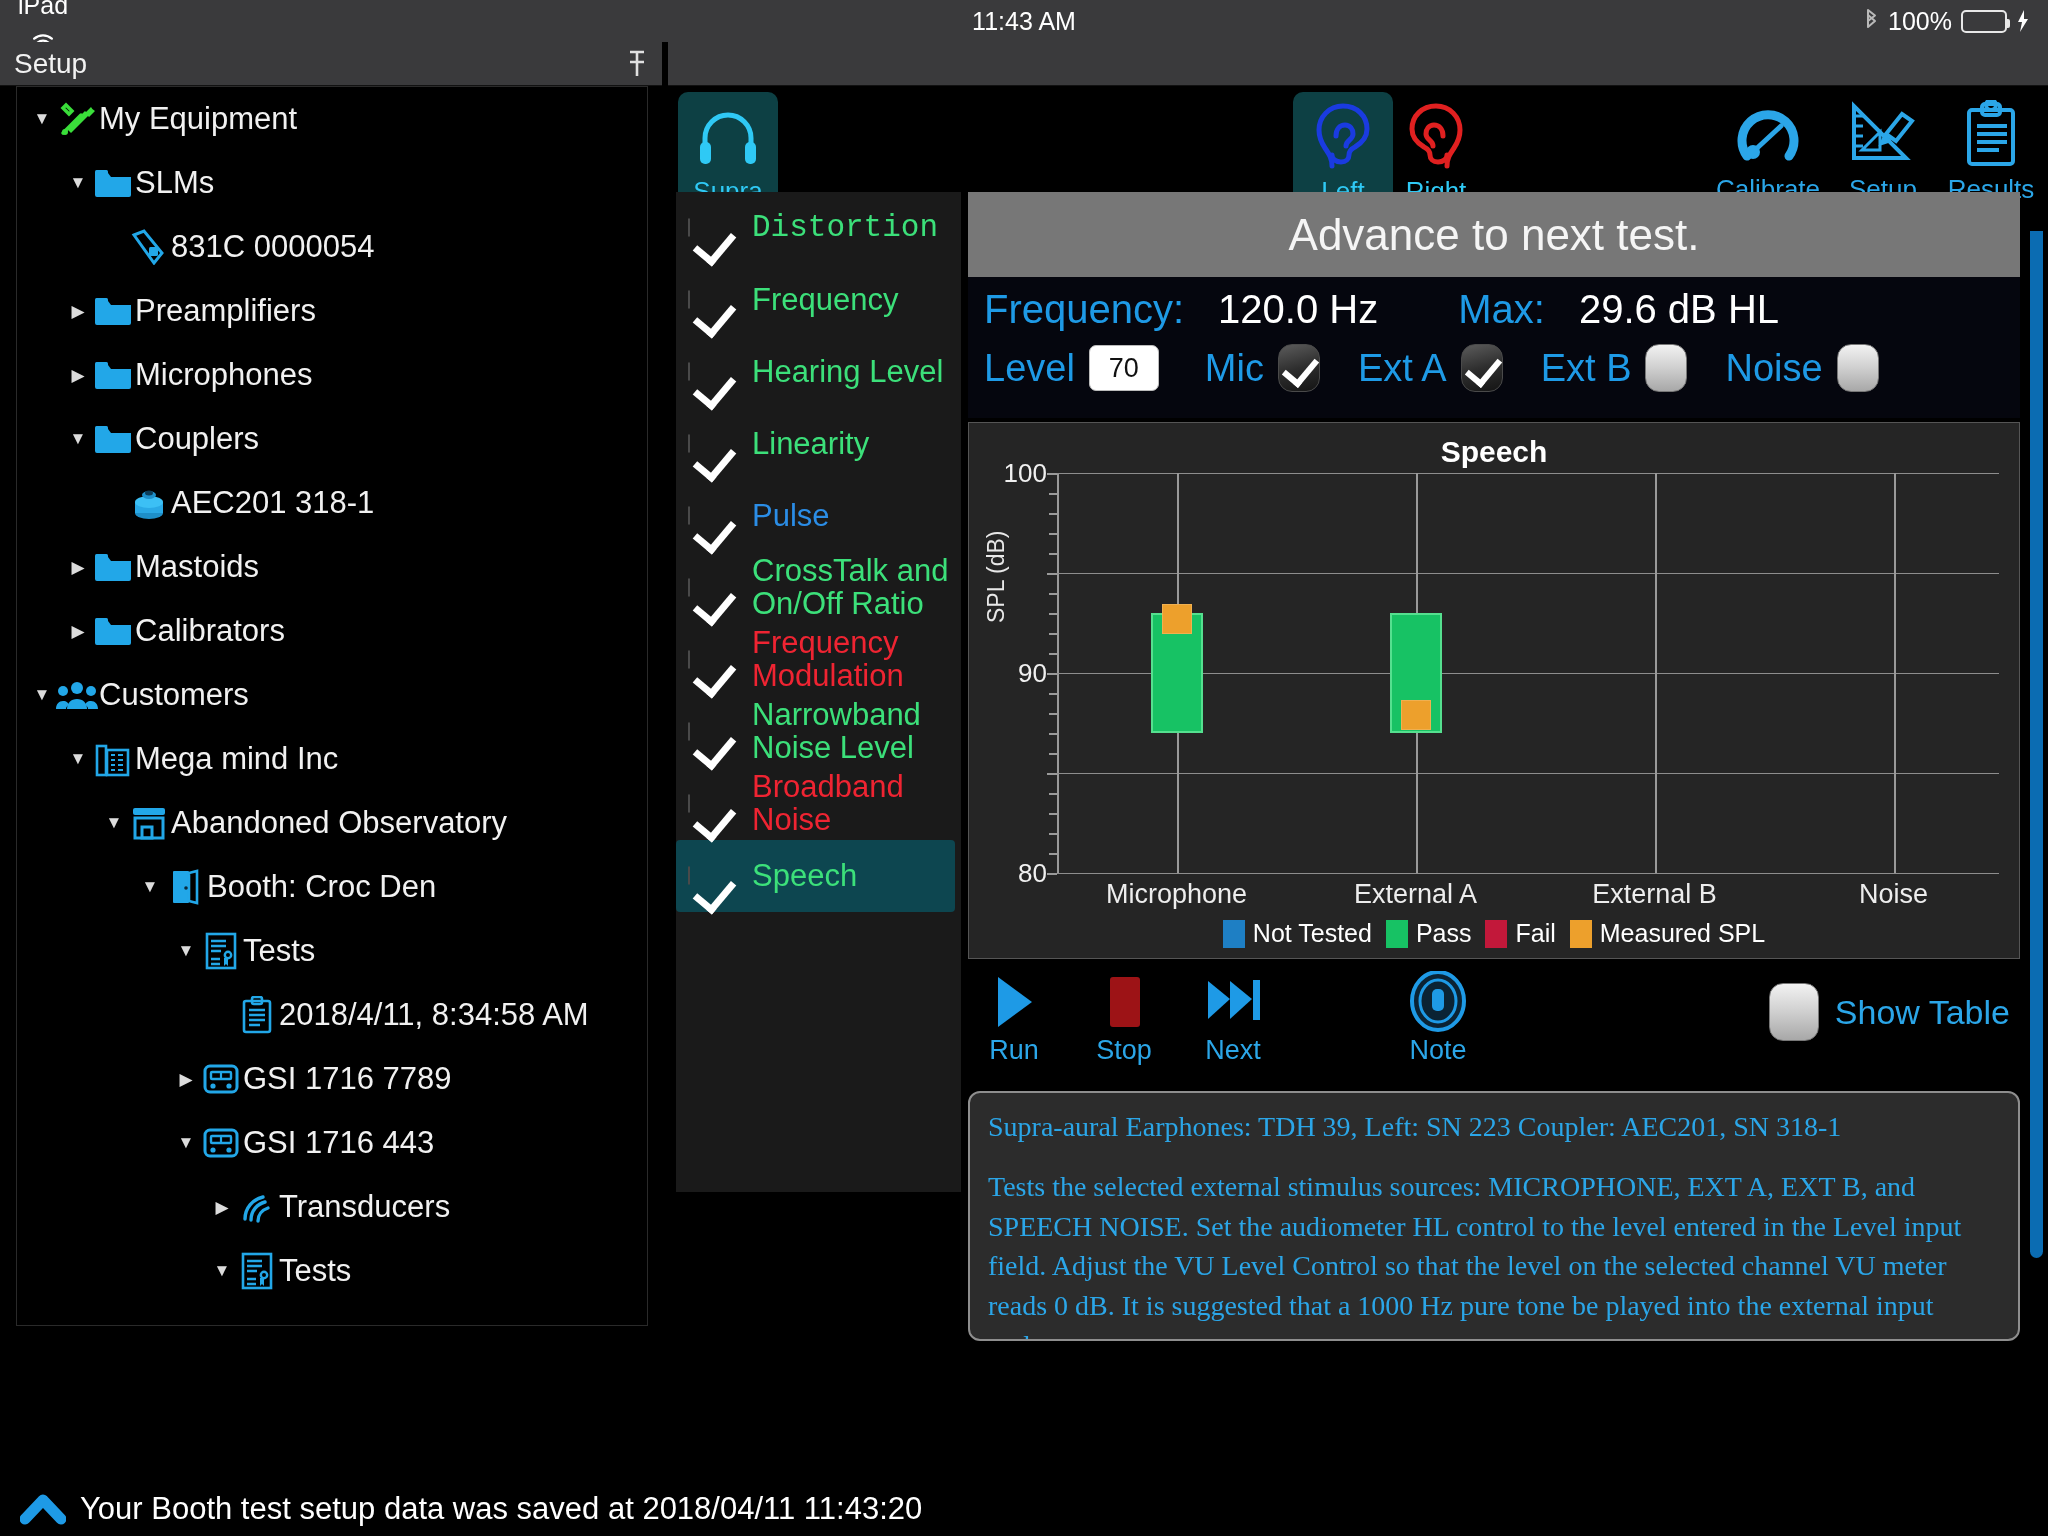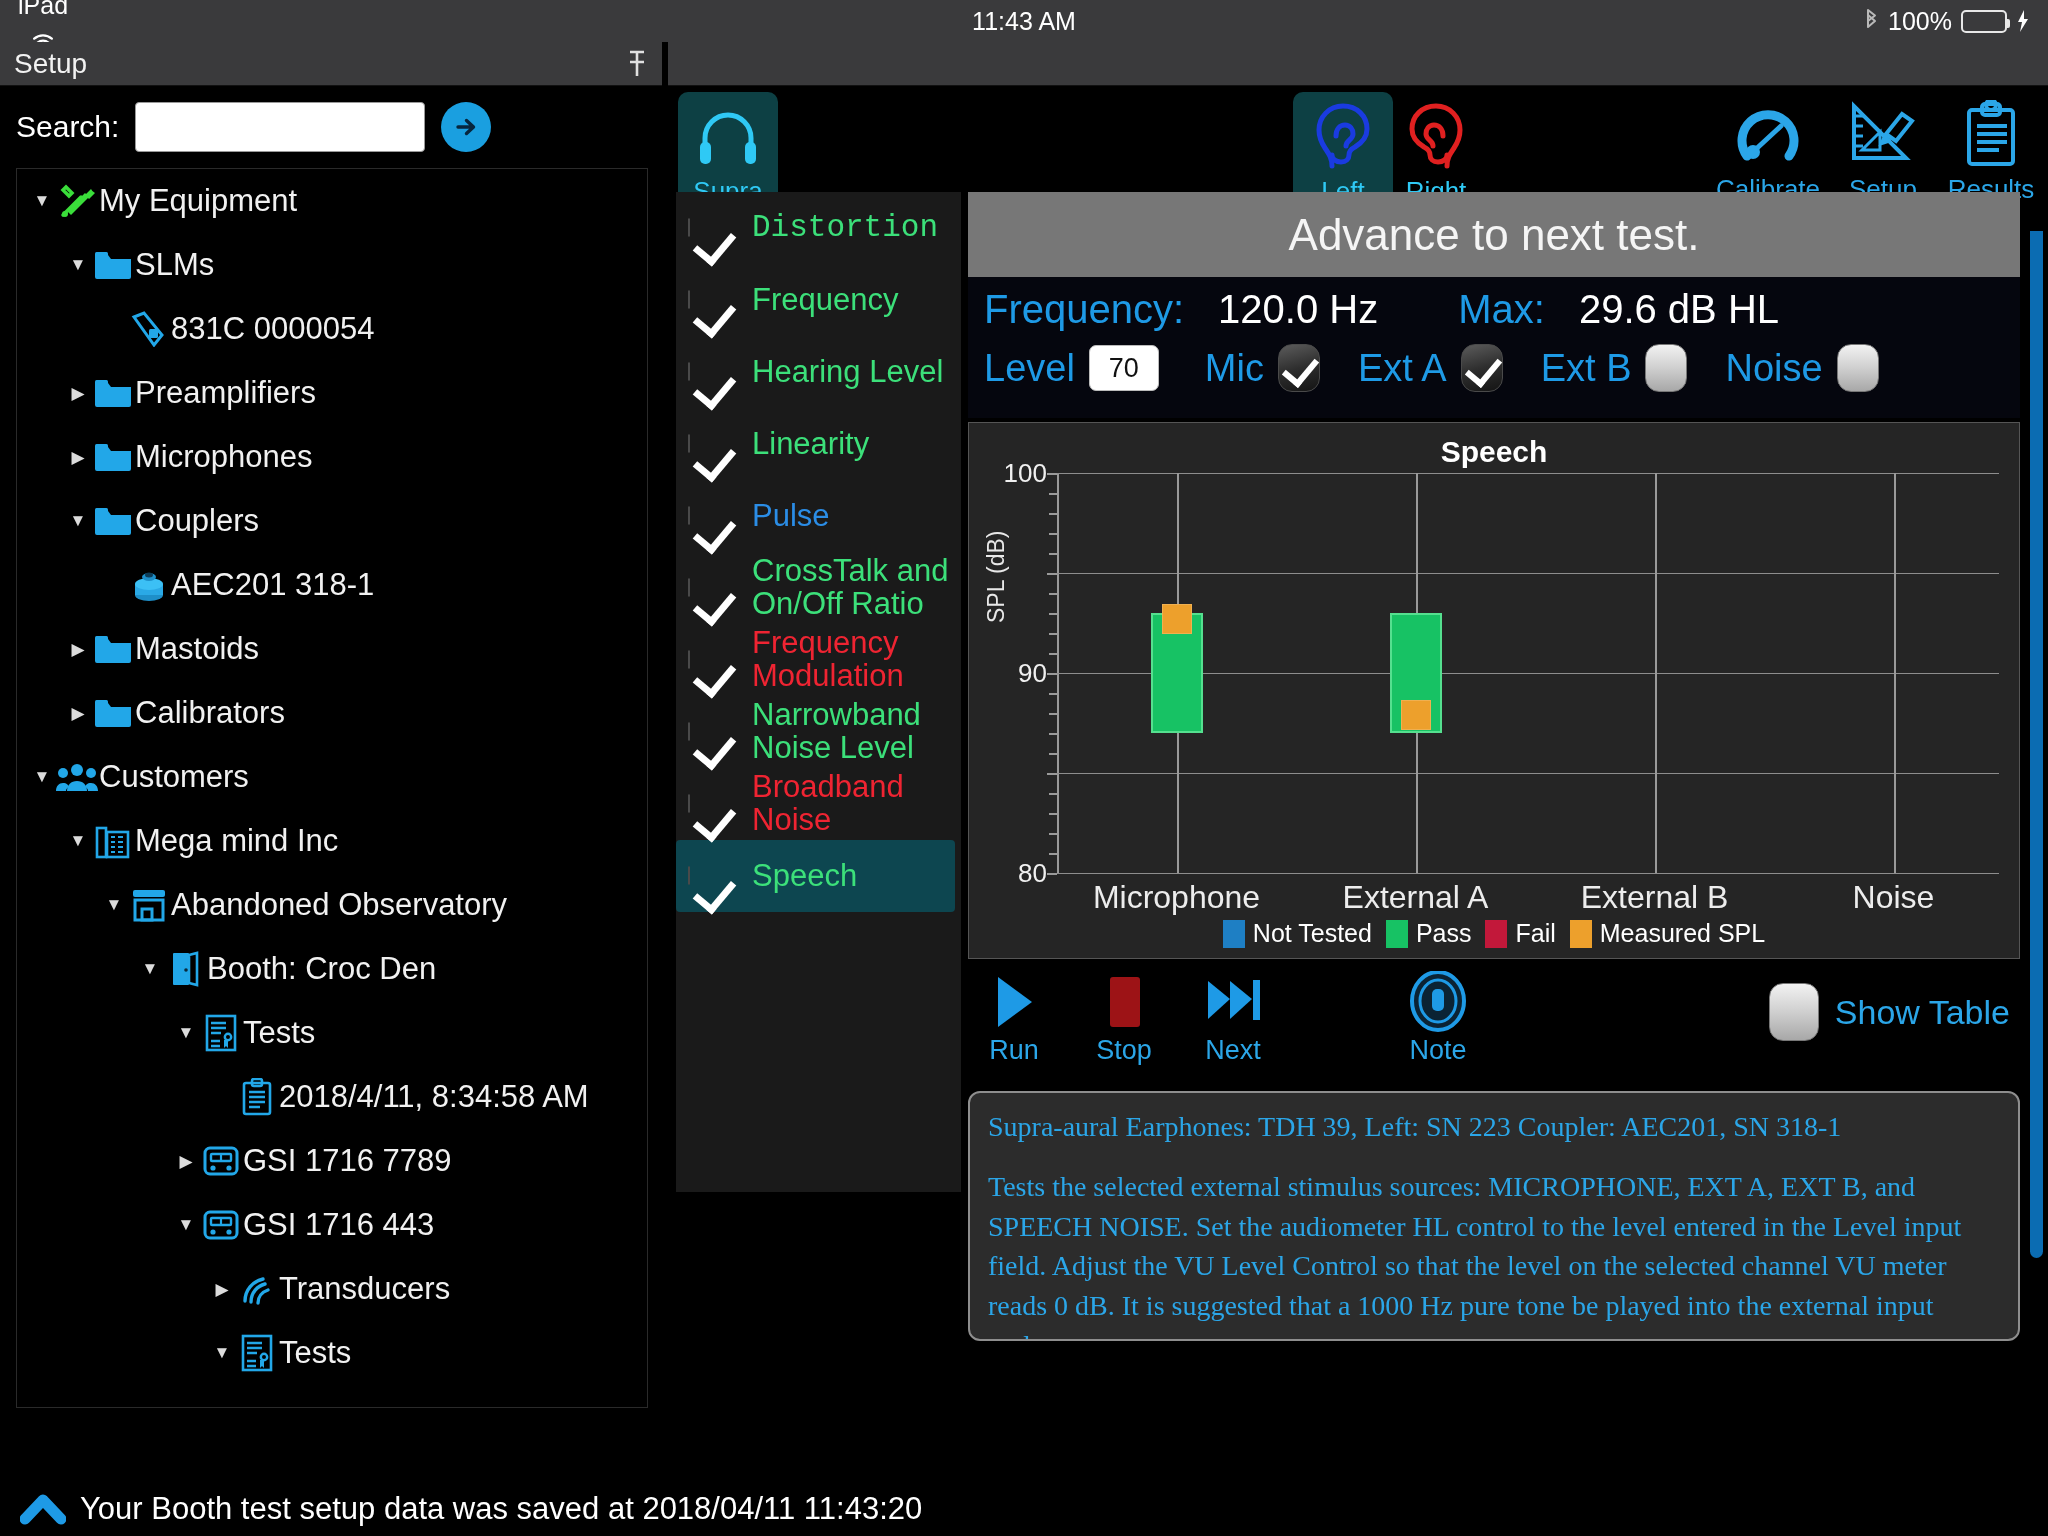--- a/index.html
+++ b/index.html
@@ -149,21 +149,21 @@
     transform-origin:left top; color:#e8e8e8; font-size:23px; white-space:nowrap;
   }
   .axis-line { position:absolute; left:0; top:0; width:2px; height:100%; background:#9a9a9a; }
   .gridline { position:absolute; left:0; right:0; height:1px; background:#8e8e8e; }
   .vgrid { position:absolute; top:0; bottom:0; width:2px; background:#9a9a9a; }
   .ytick { position:absolute; left:-10px; width:10px; height:2px; background:#9a9a9a; }
   .ytlabel { position:absolute; left:-62px; color:#f0f0f0; font-size:26px; transform:translateY(-50%); text-align:right; width:52px;}
   .bar { position:absolute; width:52px; }
   .bar .body { position:absolute; left:0; right:0; top:0; bottom:0; background:#17c264; border:2px solid #55e08f; }
   .marker { position:absolute; width:30px; height:30px; background:#eda02c; border:1px solid #f0b050; }
-  .xtick { position:absolute; top:406px; color:#ededed; font-size:32px; transform:translateX(-50%); }
+  .xtick { position:absolute; top:406px; color:#ededed; font-size:27px; transform:translateX(-50%); }
   .legend { display:flex; align-items:center; justify-content:center; gap:14px; margin-top:46px; padding-bottom:4px;}
   .lg { display:flex; align-items:center; gap:8px; color:#fff; font-size:25px; }
   .swatch { width:22px; height:28px; }
 
   
   .transport { position:relative; height:120px; background:#000; margin-top:6px; }
   .tr-btn { position:absolute; top:6px; display:flex; flex-direction:column; align-items:center; cursor:pointer; }
   .tr-btn .lbl { color:#2ba6e8; font-size:27px; margin-top:2px; }
   .show-table { position:absolute; right:10px; top:18px; display:flex; align-items:center; gap:16px; }
   .show-table .lbl { color:#2ba6e8; font-size:34px; }
@@ -222,29 +222,20 @@
   <div class="left-panel">
     <div class="panel-title">
       <span>Setup</span>
       <span class="pin">
         <svg width="22" height="28" viewBox="0 0 22 28">
             <path d="M4 2h14M11 2v10M4 12h14M11 12v14" stroke="#e0e0e0" stroke-width="2.6" fill="none"></path>
           </svg>
       </span>
     </div>
 
-    <div class="search-row">
-      <span class="search-label">Search:</span>
-      <input class="search-input" type="text" value="" placeholder="" style="">
-      <span class="go-btn">
-        <svg width="34" height="34" viewBox="0 0 34 34">
-            <path d="M9 17h15M17.5 10.5L24.5 17l-7 6.5" stroke="#07263d" stroke-width="3.4" fill="none" stroke-linecap="round" stroke-linejoin="round"></path>
-          </svg>
-      </span>
-    </div>
 
     <div class="tree-box">
       <div id="tree-rows">
           <div class="tree-row" style="padding-left: 12px;">
             <span class="twisty">▼</span>
             <span class="tico">
               <svg width="40" height="40" viewBox="0 0 40 40">
                 <path d="M6 34l18-18M9 6l6 6-3 3-6-6z" stroke="#3ade3a" stroke-width="3.5" fill="none" stroke-linecap="round"></path>
                 <path d="M34 8l-6 6 4 4 6-6a8 8 0 01-4-4z" fill="#3ade3a"></path>
                 <path d="M32 16L14 34l-4-4 18-18z" fill="#3ade3a"></path>

